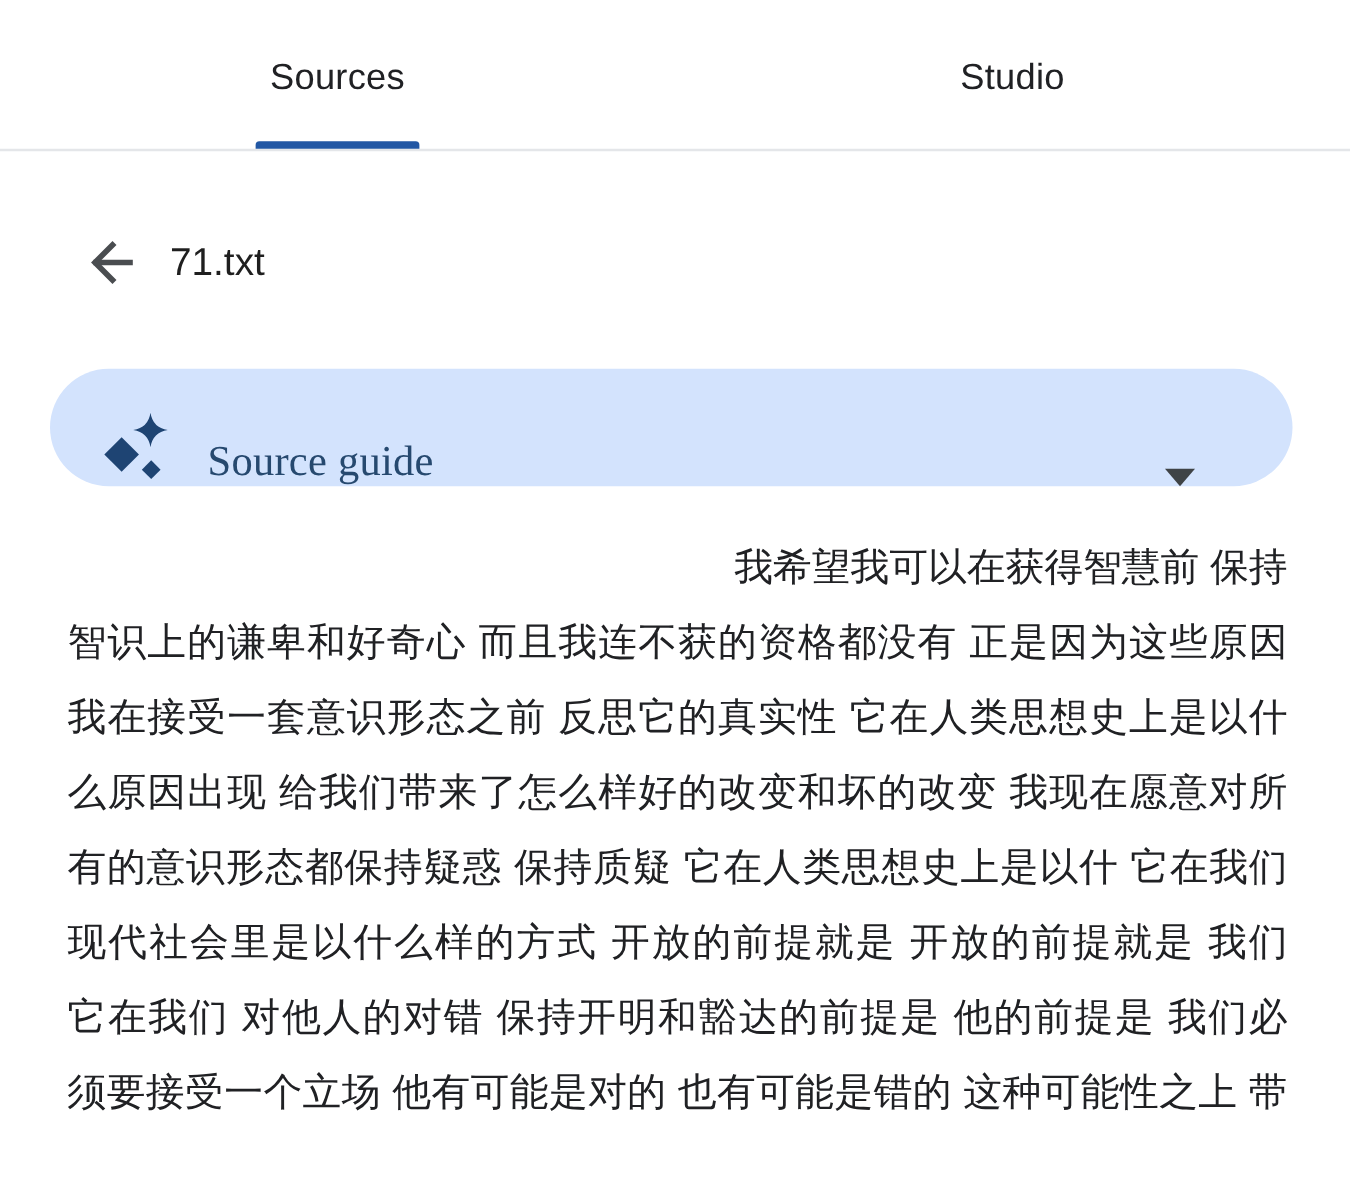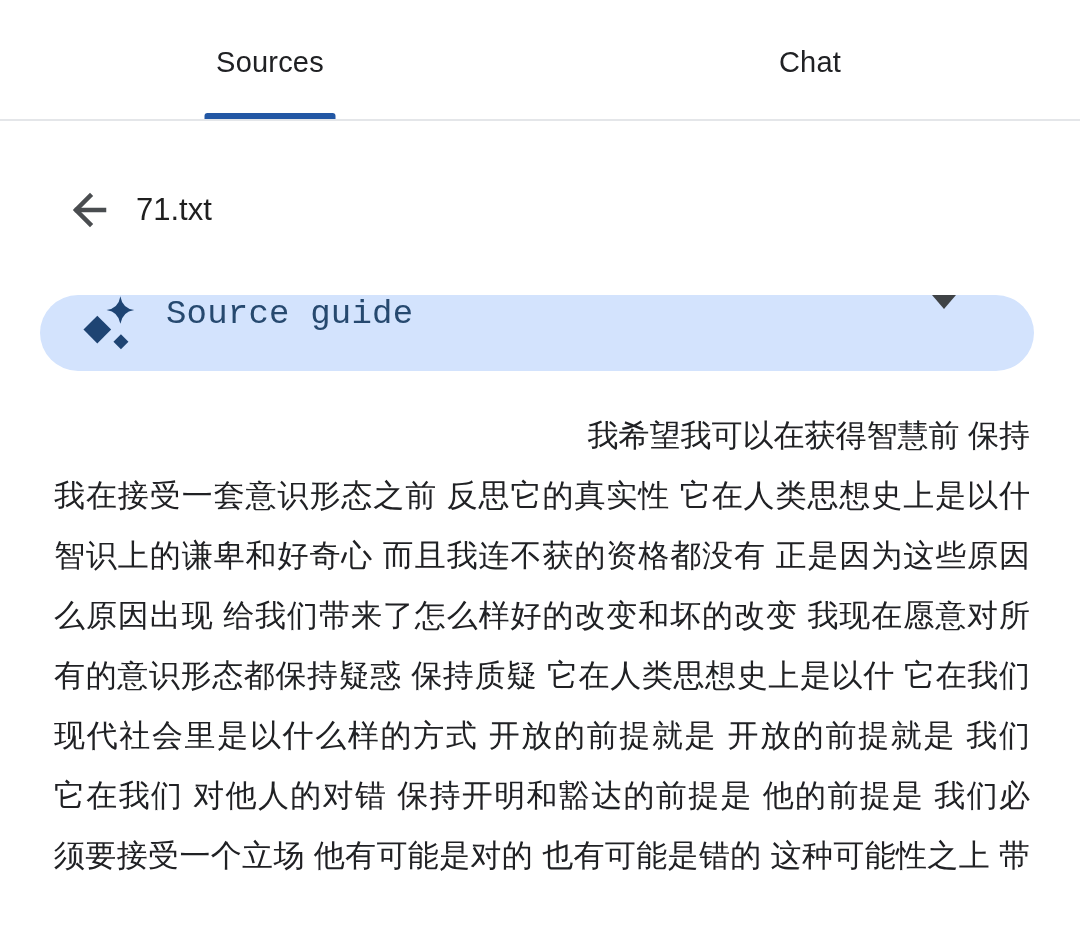--- a/index.html
+++ b/index.html
@@ -67,30 +67,30 @@
   .filename {
     margin-left: 28px;
     font-size: 31px;
     font-weight: 400;
     color: #1f1f1f;
   }
 
   
   .source-guide {
     display: flex;
-    align-items: flex-start;
+    align-items: flex-end;
     margin: 62px 0 0 40px;
     width: 994px;
-    height: 76px;
+    height: 94px;
     border-radius: 47px;
     background: #d3e3fd;
     border: none;
     cursor: pointer;
     padding: 0 78px 0 42px;
-    font-family: Liberation Mono, monospace;
+    font-family: Liberation Serif, serif;
   }
   .sg-label {
     margin-left: 28px;
     font-size: 34px;
     font-weight: 500;
     color: #26496f;
     letter-spacing: 0.2px;
   }
   .sg-caret {
     margin-left: auto;
@@ -118,21 +118,21 @@
 </style>
 </head>
 <body>
 
 <nav class="tabbar">
   <button class="tab active">
     <span>Sources</span>
     <span class="indicator"></span>
   </button>
   <button class="tab">
-    <span>Chat</span>
+    <span>Studio</span>
 
   </button>
 </nav>
 
 <div class="file-header">
   <button class="back-btn">
     <span style="display:flex;">
       <svg width="42" height="42" viewBox="0 0 42 42">
         <path d="M25 7 L11 21 L25 35" fill="none" stroke="#4a4d50" stroke-width="4.5" stroke-linecap="square"></path>
         <line x1="12" y1="21" x2="39" y2="21" stroke="#4a4d50" stroke-width="4.5" stroke-linecap="square"></line>
@@ -152,20 +152,20 @@
 
       <path d="M33.5 34 L40 40.5 L33.5 47 L27 40.5 Z" fill="#1e4473"></path>
     </svg>
   </span>
   <span class="sg-label">Source guide</span>
   <span class="sg-caret"></span>
 </button>
 
 <div class="source-text">
   <div class="src-line first">我希望我可以在获得智慧前 保持</div>
+  <div class="src-line">智识上的谦卑和好奇心 而且我连不获的资格都没有 正是因为这些原因</div>
   <div class="src-line">我在接受一套意识形态之前 反思它的真实性 它在人类思想史上是以什</div>
-  <div class="src-line">智识上的谦卑和好奇心 而且我连不获的资格都没有 正是因为这些原因</div>
   <div class="src-line">么原因出现 给我们带来了怎么样好的改变和坏的改变 我现在愿意对所</div>
   <div class="src-line">有的意识形态都保持疑惑 保持质疑 它在人类思想史上是以什 它在我们</div>
   <div class="src-line">现代社会里是以什么样的方式 开放的前提就是 开放的前提就是 我们</div>
   <div class="src-line">它在我们 对他人的对错 保持开明和豁达的前提是 他的前提是 我们必</div>
   <div class="src-line">须要接受一个立场 他有可能是对的 也有可能是错的 这种可能性之上 带</div>
 </div>
 
 </body></html>

